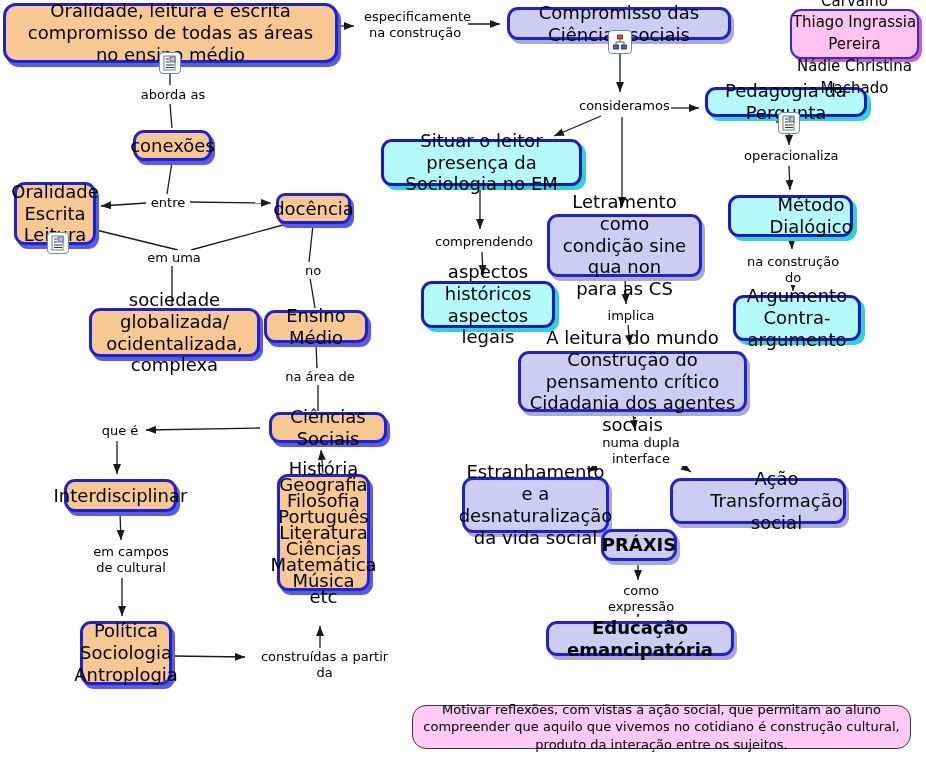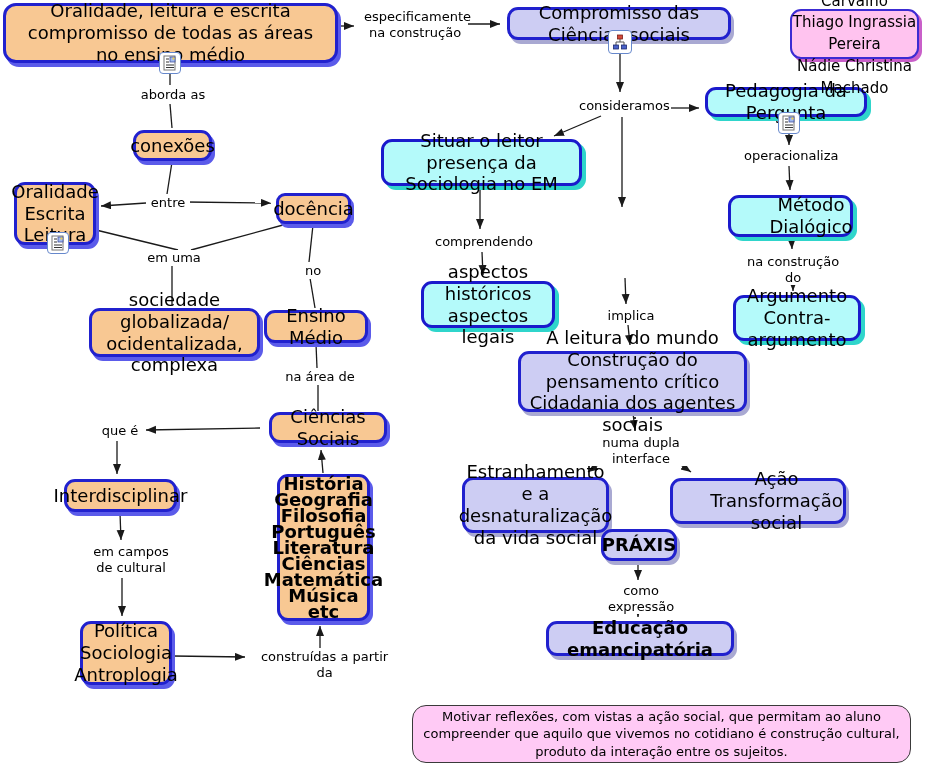--- a/index.html
+++ b/index.html
@@ -85,55 +85,58 @@
 Leitura</div>
   <div class="node orange" style="left:276px;top:193px;width:75px;height:31px;border-radius:9px;">docência</div>
   <div class="node orange" style="left:89px;top:308px;width:171px;height:49px;">sociedade globalizada/
 ocidentalizada, complexa</div>
   <div class="node orange" style="left:264px;top:310px;width:104px;height:33px;">Ensino Médio</div>
   <div class="node orange" style="left:261px;top:412px;width:118px;height:31px;margin-left:8px;">Ciências Sociais</div>
   <div class="node orange" style="left:64px;top:479px;width:113px;height:33px;">Interdisciplinar</div>
   <div class="node orange" style="left:80px;top:621px;width:92px;height:64px;">Política
 Sociologia
 Antroplogia</div>
-  <div class="node orange" style="left:277px;top:474px;width:93px;height:147px;line-height:16px;font-weight:bold;">História
+  <div class="node orange" style="left:277px;top:474px;width:93px;height:117px;line-height:16px;">História
 Geografia
 Filosofia
 Português
 Literatura
 Ciências
 Matemática
 Música
 etc</div>
 
   <div class="node cyan" style="left:381px;top:139px;width:201px;height:47px;">Situar o leitor
 presença da Sociologia no EM</div>
   <div class="node cyan" style="left:421px;top:281px;width:134px;height:47px;">aspectos históricos
 aspectos legais</div>
   <div class="node cyan" style="left:705px;top:87px;width:162px;height:30px;">Pedagogia da Pergunta</div>
   <div class="node cyan" style="left:728px;top:195px;width:125px;height:42px;padding-left:41px;">Método Dialógico</div>
   <div class="node cyan" style="left:733px;top:295px;width:128px;height:46px;">Argumento
 Contra-argumento</div>
 
   <div class="node purple" style="left:507px;top:7px;width:224px;height:33px;">Compromisso das Ciências sociais</div>
+  <div class="node purple" style="left:547px;top:214px;width:155px;height:63px;">Letramento como
+condição sine qua non
+para as CS</div>
   <div class="node purple" style="left:518px;top:351px;width:229px;height:61px;">A leitura do mundo
 Construção do pensamento crítico
 Cidadania dos agentes sociais</div>
   <div class="node purple" style="left:462px;top:477px;width:147px;height:56px;">Estranhamento
 e a desnaturalização
 da vida social</div>
   <div class="node purple" style="left:670px;top:478px;width:176px;height:46px;padding-left:37px;">Ação
 Transformação social</div>
   <div class="node purple bold" style="left:601px;top:529px;width:76px;height:32px;z-index:4;">PRÁXIS</div>
   <div class="node purple bold" style="left:546px;top:621px;width:188px;height:35px;">Educação emancipatória</div>
 
   <div class="node authors" style="left:790px;top:9px;width:129px;height:50px;">Marie Jane Carvalho
 Thiago Ingrassia Pereira
 Nádie Christina Machado</div>
-  <div class="node note" style="left:412px;top:705px;width:499px;height:58px;">Motivar reflexões, com vistas a ação social, que permitam ao aluno
+  <div class="node note" style="left:412px;top:705px;width:499px;height:44px;">Motivar reflexões, com vistas a ação social, que permitam ao aluno
 compreender que aquilo que vivemos no cotidiano é construção cultural,
 produto da interação entre os sujeitos.</div>
 
   <div class="label" style="left:362px;top:9px;width:102px;text-align:center;">especificamente
 na construção</div>
   <div class="label" style="left:138px;top:87px;width:66px;">aborda as</div>
   <div class="label" style="left:146px;top:195px;width:40px;">entre</div>
   <div class="label" style="left:144px;top:250px;width:56px;">em uma</div>
   <div class="label" style="left:298px;top:263px;width:26px;">no</div>
   <div class="label" style="left:282px;top:369px;width:72px;">na área de</div>

